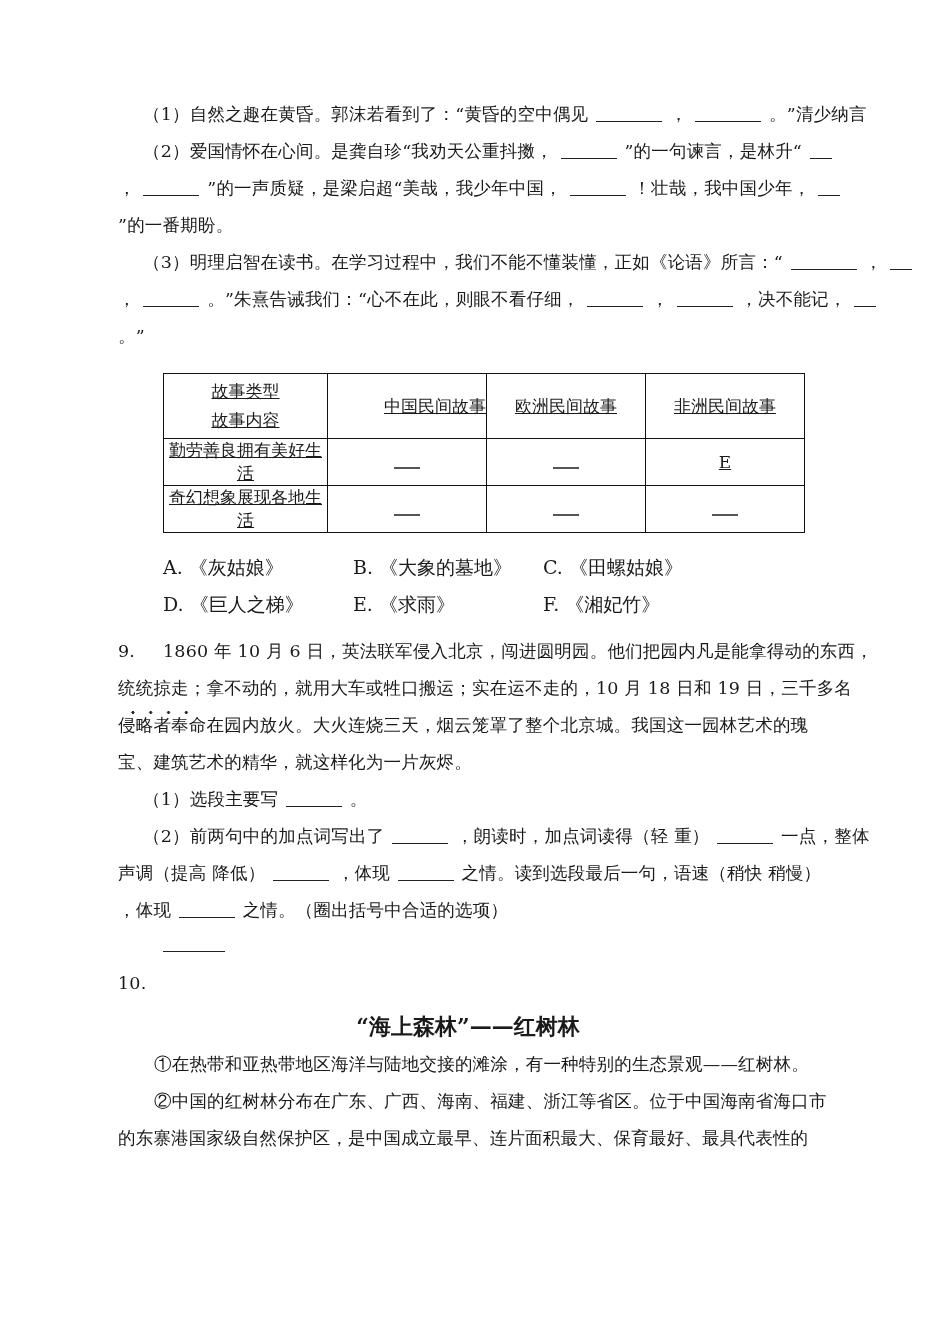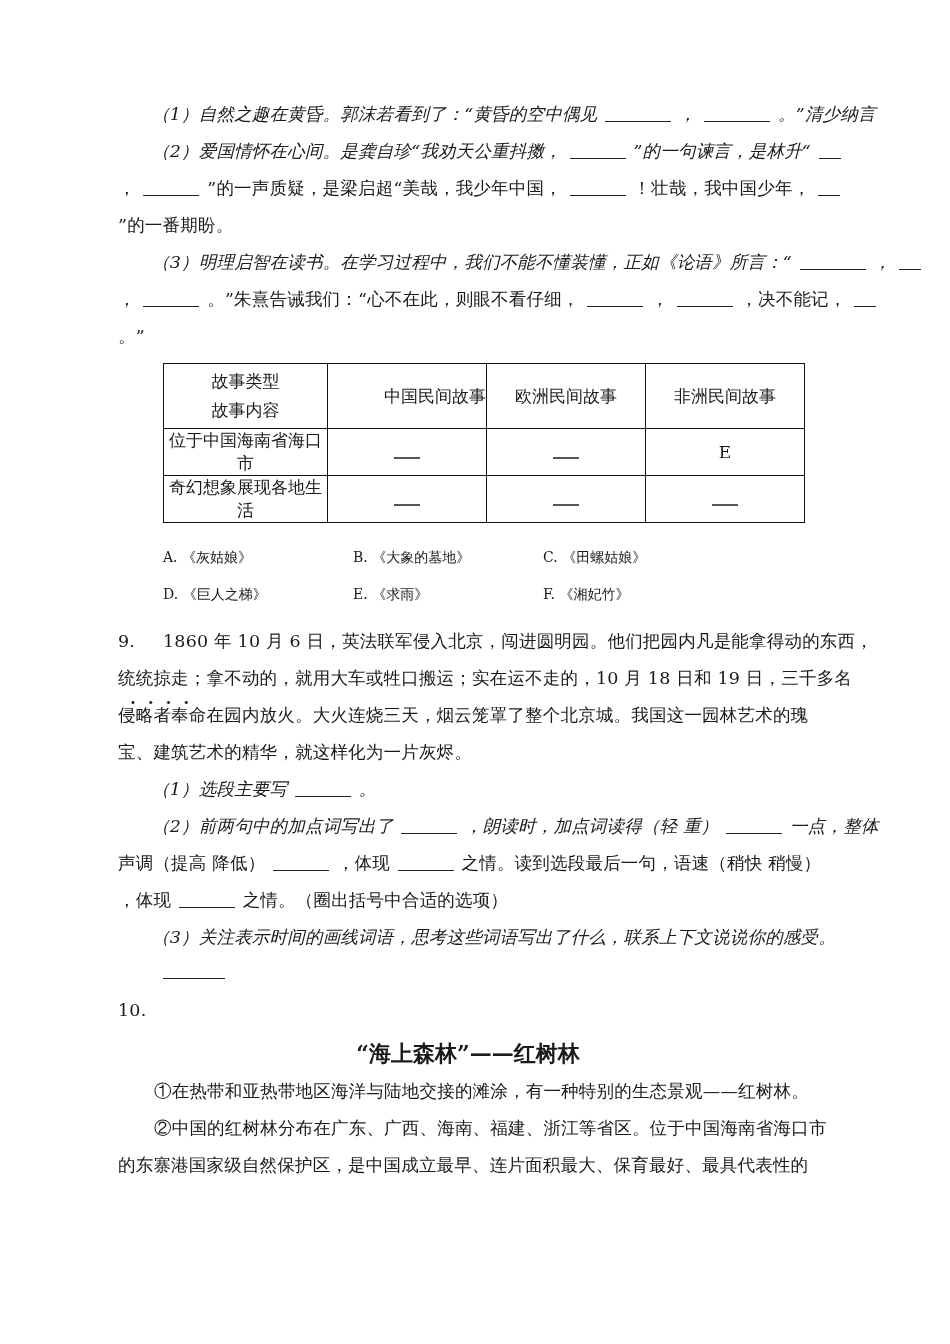--- a/index.html
+++ b/index.html
@@ -41,22 +41,21 @@
     position: relative;
   }
   .numcol {
     display: inline-block;
     width: 45px;
     text-align: left;
     font-size: 17.5px;
     font-family: "DejaVu Serif", "Liberation Serif", serif;
   }
   .indent-body {
-    margin-left: 34px;
-    font-style: italic;
+    margin-left: 25px;
   }
 
   
   .blank {
     display: inline-block;
     border-bottom: 1.6px solid #222;
     height: 0.95em;
     vertical-align: -2px;
     margin: 0 2px;
   }
@@ -92,22 +91,23 @@
     height: 3px;
     background-image: radial-gradient(circle, #222 1.4px, rgba(0,0,0,0) 1.6px);
     background-size: 17.8px 3px;
     background-position: 6px 0;
     background-repeat: repeat-x;
   }
 
   
   .tbl-wrap {
     margin-left: 45px;
-    margin-top: 8px;
+    margin-top: 18px;
     margin-bottom: 6px;
+    text-decoration: underline;
   }
   table.story-table {
     border-collapse: collapse;
     width: 637px;
     table-layout: fixed;
   }
   table.story-table td, table.story-table th {
     border: 1.5px solid #111;
     font-size: 17px;
     font-weight: normal;
@@ -132,21 +132,21 @@
     height: 0.55em;
     vertical-align: middle;
   }
 
   
   .options {
     margin-left: 45px;
     margin-top: 16px;
   }
   .opt-row {
-    font-size: 14px;
+    font-size: 19px;
     line-height: 37px;
     white-space: nowrap;
   }
   .opt {
     display: inline-block;
     width: 190px;
   }
   .opt .opt-key {
     font-family: "DejaVu Serif", "Liberation Serif", serif;
   }
@@ -224,21 +224,21 @@
             <tr>
               <th class="hdr-cell hdr-corner" style="width:163px;">
                 <span class="l1">故事类型</span>
                 <span class="l2">故事内容</span>
               </th>
               <th class="hdr-cell" style="width:158px;text-align:right;">中国民间故事</th>
               <th class="hdr-cell" style="width:158px;">欧洲民间故事</th>
               <th class="hdr-cell" style="width:158px;">非洲民间故事</th>
             </tr>
             <tr class="body-row">
-              <td>位于中国海南省海口市</td>
+              <td>勤劳善良拥有美好生活</td>
               <td><span class="dash"></span></td>
               <td><span class="dash"></span></td>
               <td>E</td>
             </tr>
             <tr class="body-row">
               <td>奇幻想象展现各地生活</td>
               <td><span class="dash"></span></td>
               <td><span class="dash"></span></td>
               <td><span class="dash"></span></td>
             </tr>
@@ -289,23 +289,20 @@
         <span>，体现</span>
         <span class="blank w-md"></span>
         <span>之情。读到选段最后一句，语速（稍快  稍慢）</span>
       </div>
       <div class="qline">
         <span>，体现</span>
         <span class="blank w-md"></span>
         <span>之情。（圈出括号中合适的选项）</span>
       </div>
 
-      <div class="qline indent-body">
-        <span>（3）关注表示时间的画线词语，思考这些词语写出了什么，联系上下文说说你的感受。</span>
-      </div>
       <div class="qline" style="line-height:34px;">
         <span class="answer-rule"></span>
       </div>
     </div>
 
     <div class="qblock" style="margin-top:2px;">
       <div class="qline">
         <span class="numcol">10.</span>
       </div>
       <div class="passage-title">“海上森林”——红树林</div>

